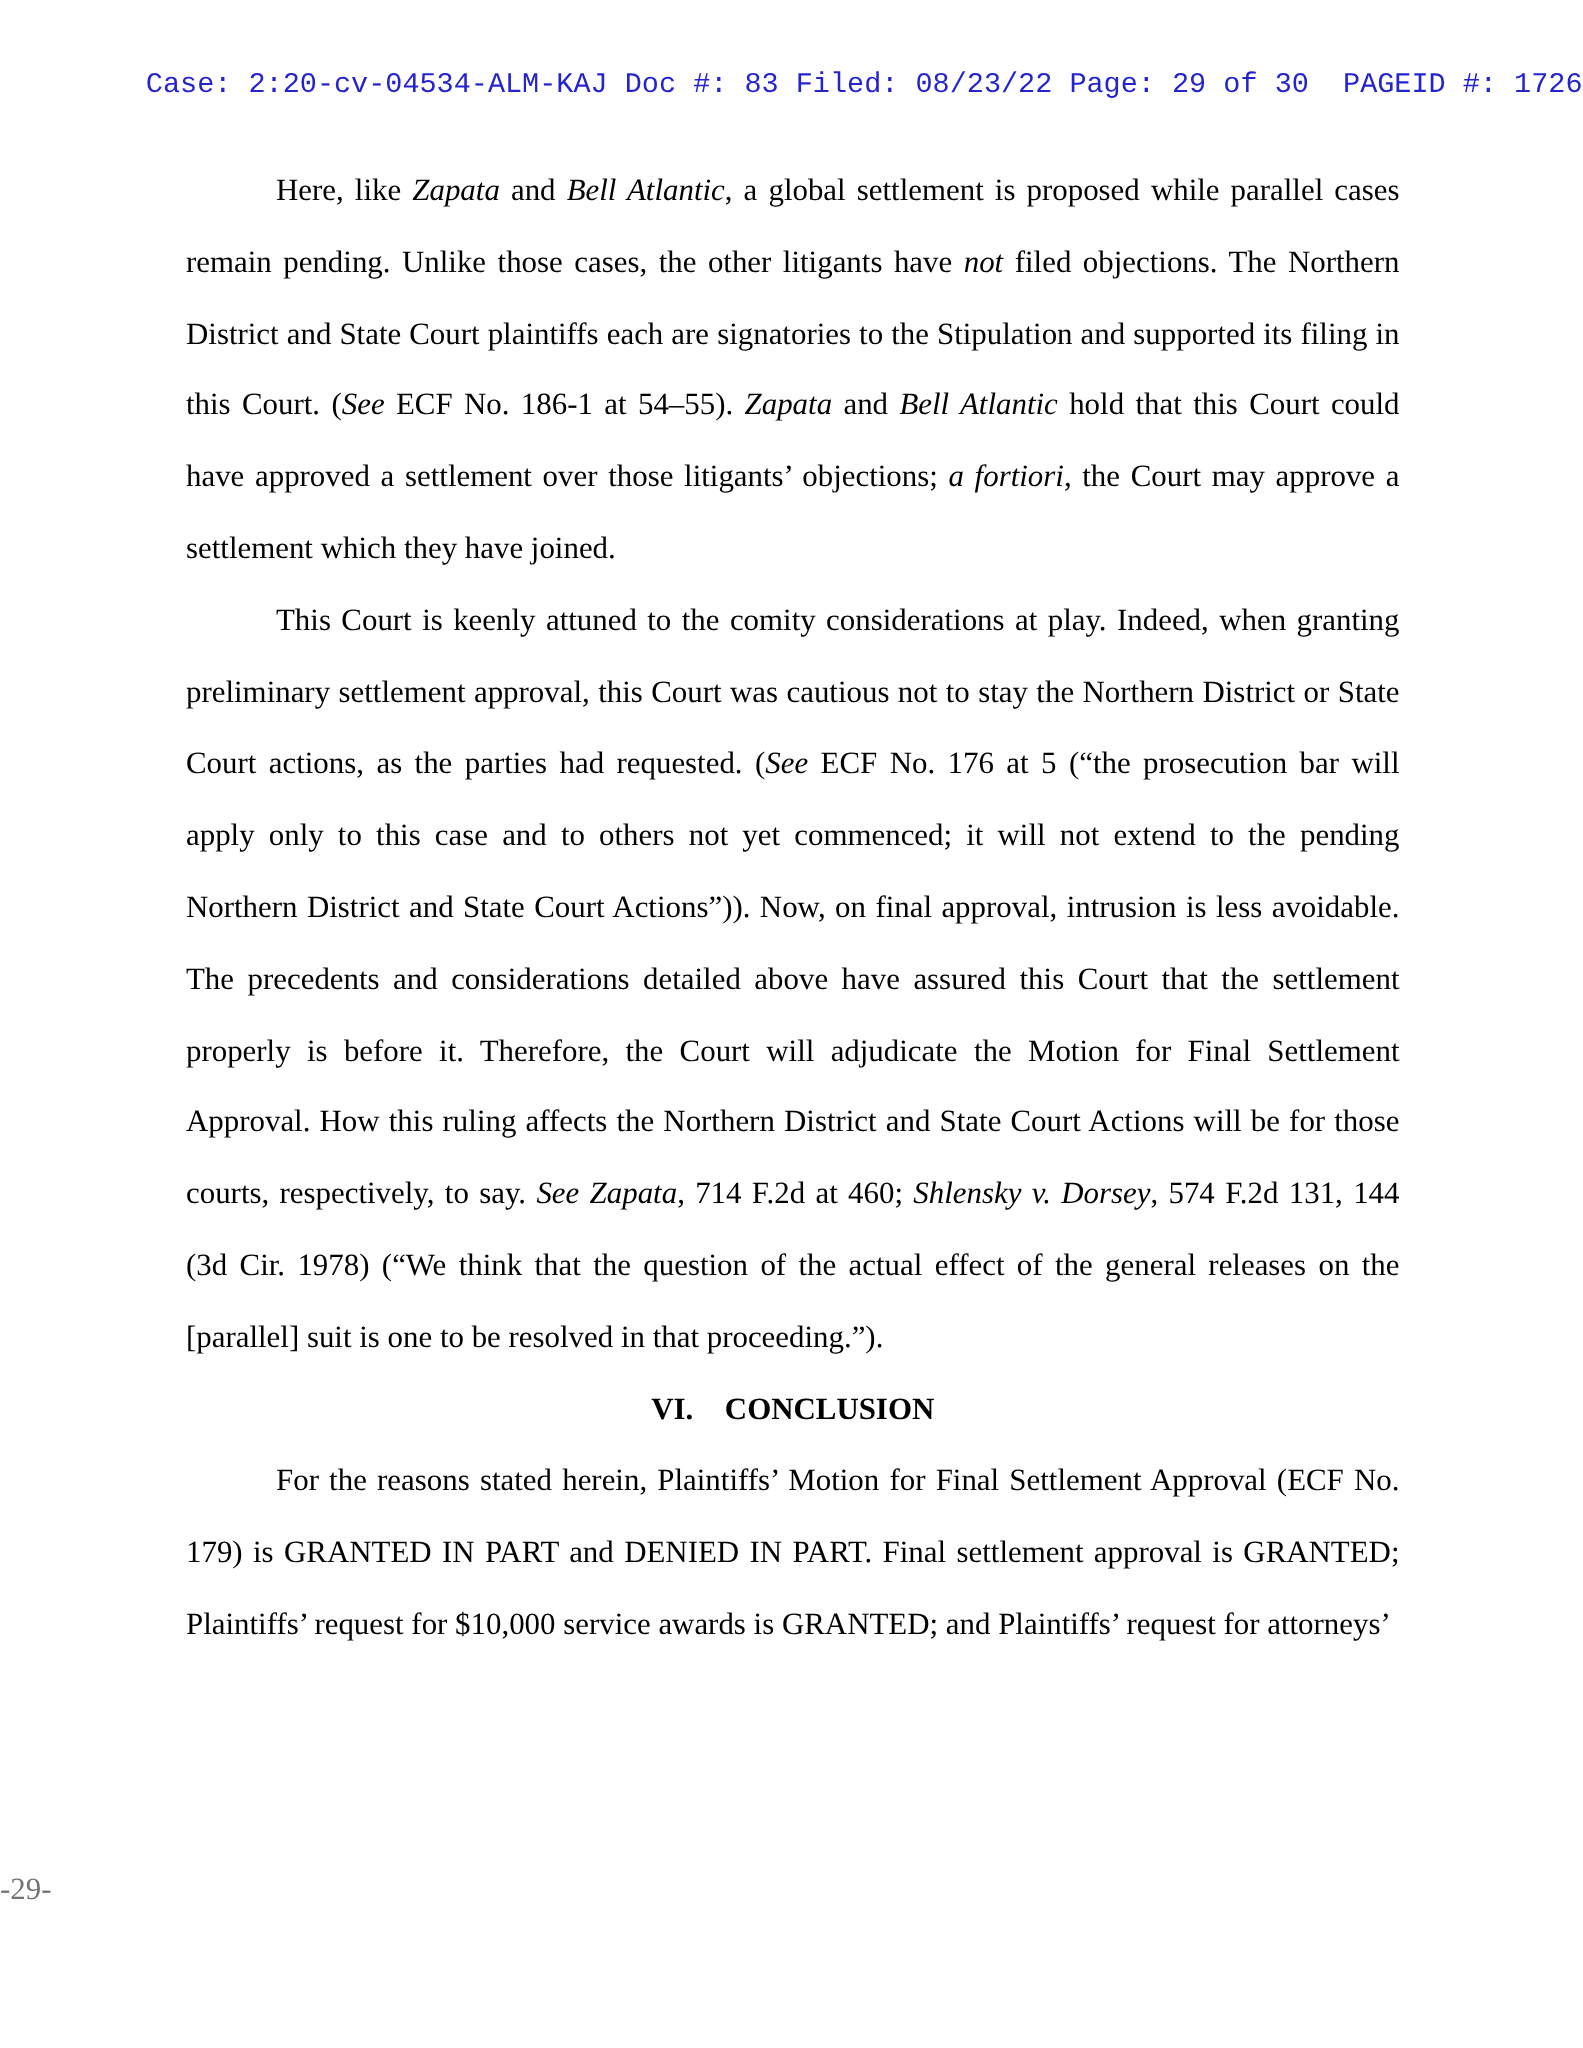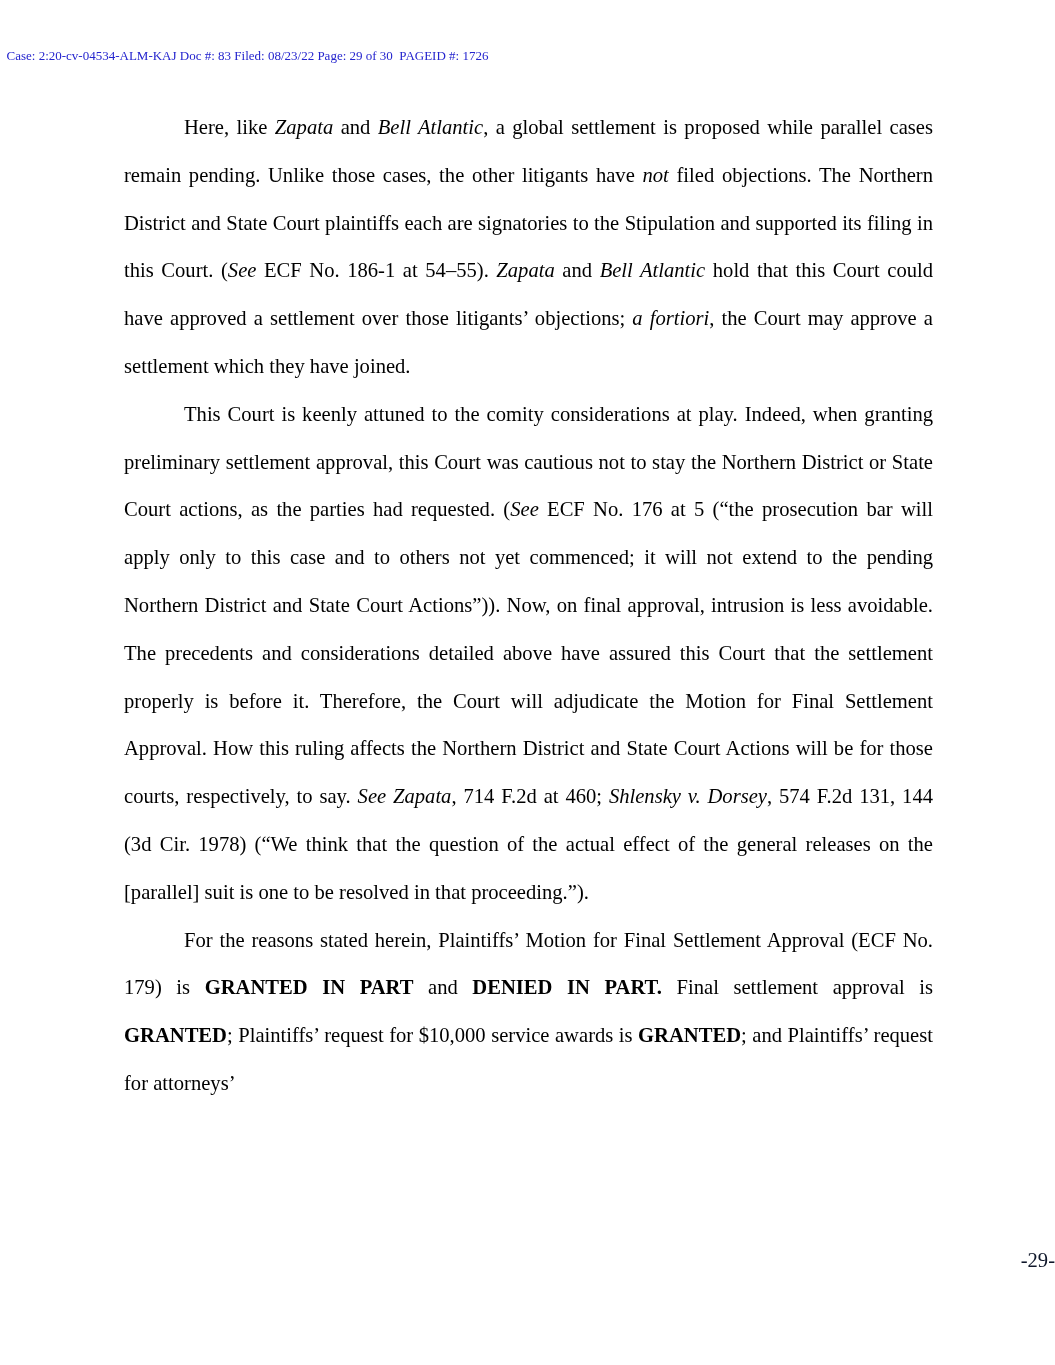--- a/index.html
+++ b/index.html
@@ -10,71 +10,72 @@
     position: relative;
     font-family: "Liberation Serif", serif;
     color: #000000;
     overflow: hidden;
   }
   .ecf-header {
     position: absolute;
     top: 20px;
     left: 0;
     width: 100%;
-    text-align: left;
-    font-family: Liberation Serif, serif;
-    font-size: 13px;
+    text-align: right;
+    font-family: Liberation Mono, monospace;
+    font-size: 19px;
     line-height: 24px;
     color: #2424ce;
     white-space: pre;
   }
   .doc {
     position: absolute;
     top: 104px;
     left: 124px;
     width: 809px;
     font-size: 20.6px;
     line-height: 47.8px;
     text-align: justify;
   }
   .doc p { margin: 0; padding: 0; }
   .para-indent { text-indent: 60px; }
   .i { font-style: italic; }
-  .b { font-weight: bold; }
+  .b { font-weight: normal; }
   .heading {
     text-align: center;
     font-weight: bold;
     text-indent: 0;
   }
   .heading .num { margin-right: 21px; }
   .page-footer {
     position: absolute;
     top: 1247px;
     left: 0;
     width: 100%;
-    text-align: right;
+    text-align: left;
     font-size: 20.6px;
     line-height: 26px;
-    color: #0f172a;
+    color: #737373;
   }
 </style>
 </head>
 <body>
 
 <header class="ecf-header">
   <span>Case: 2:20-cv-04534-ALM-KAJ Doc #: 83 Filed: 08/23/22 Page: 29 of 30  PAGEID #: 1726</span>
 </header>
 
 <main class="doc">
 
 
   <p class="para-indent"><span>Here, like </span><span class="i">Zapata</span><span> and </span><span class="i">Bell Atlantic</span><span>, a global settlement is proposed while parallel cases remain pending. Unlike those cases, the other litigants have </span><span class="i">not</span><span> filed objections. The Northern District and State Court plaintiffs each are signatories to the Stipulation and supported its filing in this Court. (</span><span class="i">See</span><span> ECF No. 186-1 at 54–55). </span><span class="i">Zapata</span><span> and </span><span class="i">Bell Atlantic</span><span> hold that this Court could have approved a settlement over those litigants’ objections; </span><span class="i">a fortiori</span><span>, the Court may approve a settlement which they have joined.</span></p>
 
   <p class="para-indent"><span>This Court is keenly attuned to the comity considerations at play. Indeed, when granting preliminary settlement approval, this Court was cautious not to stay the Northern District or State Court actions, as the parties had requested. (</span><span class="i">See</span><span> ECF No. 176 at 5 (“the prosecution bar will apply only to this case and to others not yet commenced; it will not extend to the pending Northern District and State Court Actions”)). Now, on final approval, intrusion is less avoidable. The precedents and considerations detailed above have assured this Court that the settlement properly is before it. Therefore, the Court will adjudicate the Motion for Final Settlement Approval. How this ruling affects the Northern District and State Court Actions will be for those courts, respectively, to say. </span><span class="i">See Zapata</span><span>, 714 F.2d at 460; </span><span class="i">Shlensky v. Dorsey</span><span>, 574 F.2d 131, 144 (3d Cir. 1978) (“We think that the question of the actual effect of the general releases on the [parallel] suit is one to be resolved in that proceeding.”).</span></p>
 
+  <p class="heading"><span class="num">VI.</span><span>CONCLUSION</span></p>
 
   <p class="para-indent"><span>For the reasons stated herein, Plaintiffs’ Motion for Final Settlement Approval (ECF No. 179) is </span><span class="b">GRANTED IN PART</span><span> and </span><span class="b">DENIED IN PART.</span><span> Final settlement approval is </span><span class="b">GRANTED</span><span>; Plaintiffs’ request for $10,000 service awards is </span><span class="b">GRANTED</span><span>; and Plaintiffs’ request for attorneys’</span></p>
 
 </main>
 
 <footer class="page-footer">
   <span>-29-</span>
 </footer>
 
 </body></html>

